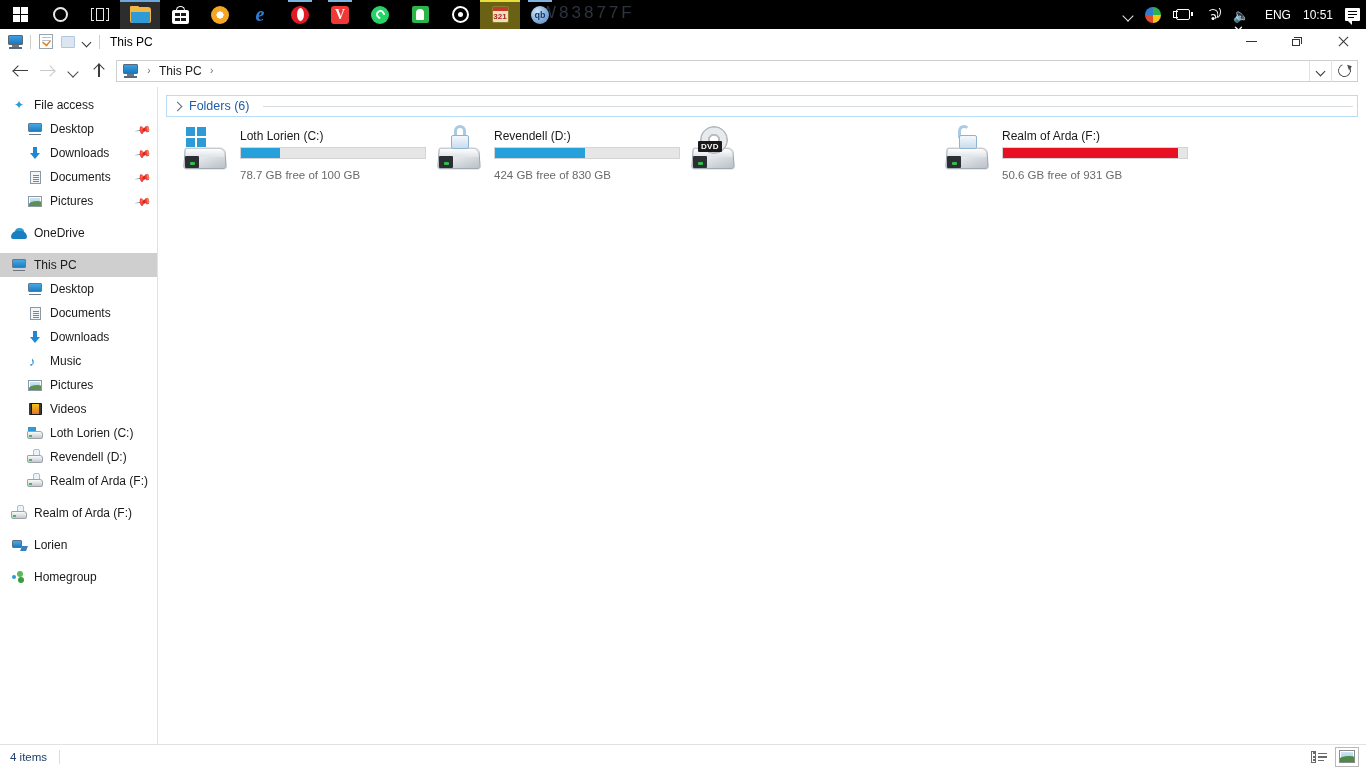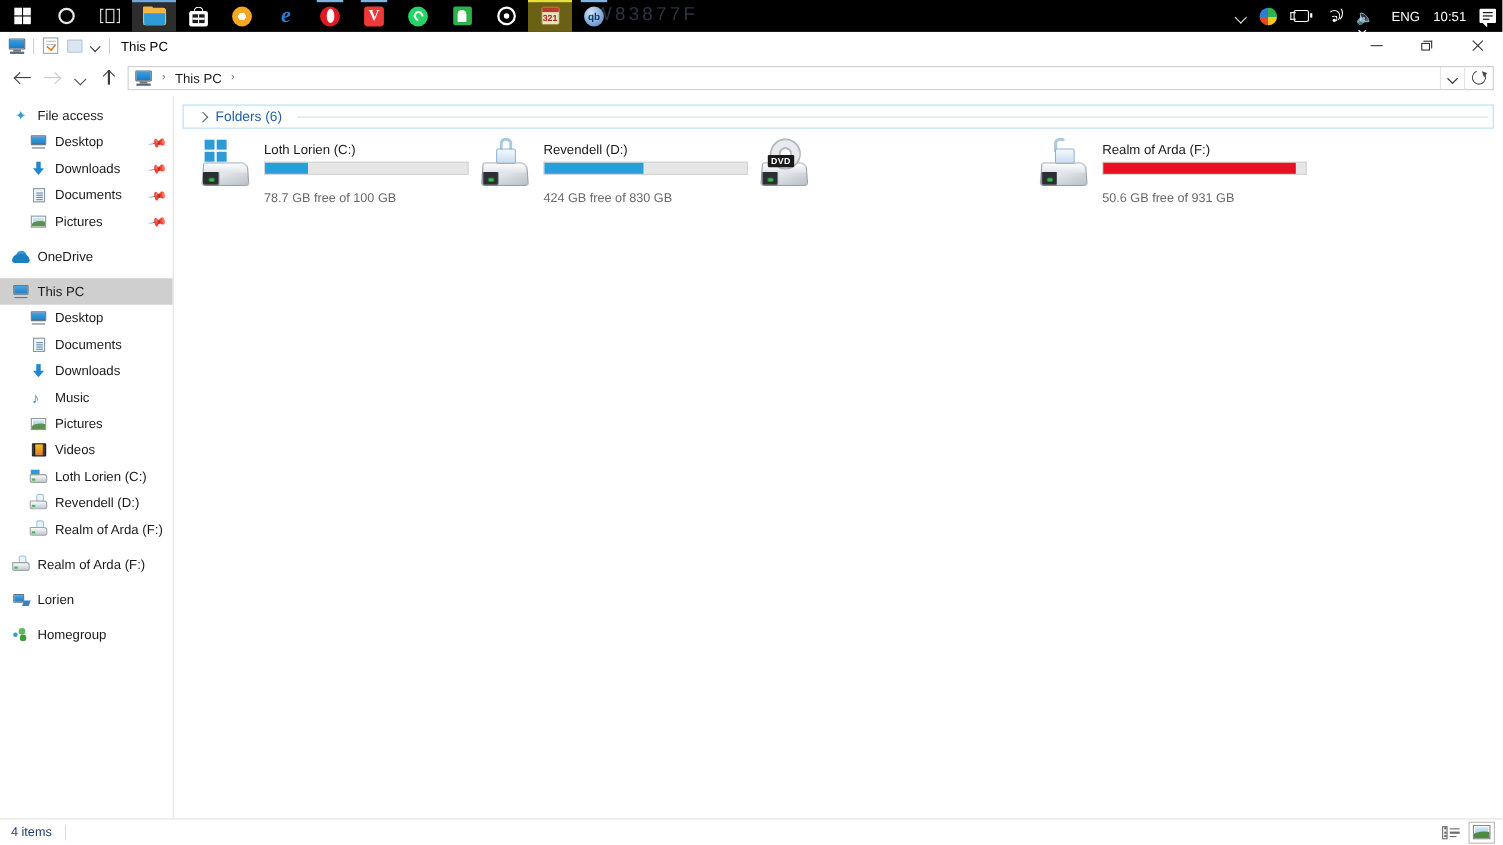--- a/index.html
+++ b/index.html
@@ -321,40 +321,40 @@
      transform: skewX(-20deg);}
   .ic-home { width: 15px; height: 12px; position: relative; }
   .ic-home i.d1,.ic-home i.d2,.ic-home i.d3 { position:absolute; border-radius:50%;}
   .ic-home i.d1 { left:0; top:4px; width:4px; height:4px; background:#2e9ad6;}
   .ic-home i.d2 { left:5px; top:0px; width:6px; height:6px; background:#5cb85c;}
   .ic-home i.d3 { left:6px; top:6px; width:6px; height:6px; background:#3a9c3a;}
 
   
   #content { flex: 1; background: #ffffff; padding: 8px 8px 0 8px; overflow: hidden; }
   .group-head { display: flex; align-items: center; height: 22px; gap: 6px;
-    padding-left: 11px; margin-bottom: 2px; }
+    padding-left: 4px; margin-bottom: 2px; }
   .group-head.selected { border: 1px solid #b8dcf5; background: #ffffff; }
   .gchev { width: 12px; height: 12px; position: relative; flex: 0 0 12px; }
   .gchev.right::before { content:""; position:absolute; left:3px; top:2.5px; width:6px; height:6px;
     border-right: 1.4px solid #5b6a78; border-top: 1.4px solid #5b6a78; transform: rotate(45deg);}
   .gchev.down::before { content:""; position:absolute; left:2px; top:3px; width:6px; height:6px;
     border-right: 1.4px solid #5b6a78; border-bottom: 1.4px solid #5b6a78; transform: rotate(45deg);}
   .gtitle { font-size: 12.5px; color: #1f5fa8; white-space: nowrap; }
   .gline { flex: 1; height: 1px; background: #d8dde2; margin-left: 8px; margin-right: 4px; }
 
   .drives { display: flex; padding-left: 16px; padding-top: 8px; }
   .drive { width: 254px; display: flex; gap: 8px; }
   .drive-icon { width: 50px; height: 44px; position: relative; flex: 0 0 50px; }
   .drive-info { flex: 1; padding-top: 2px; }
   .drive-name { font-size: 12px; color: #1a1a1a; margin-bottom: 4px; }
   .bar { width: 186px; height: 12px; background: #e6e6e6; border: 1px solid #d4d4d4; }
   .bar i { display: block; height: 100%; }
   .bar i.blue { background: #26a0da; }
   .bar i.red { background: #e81123; }
-  .drive-free { font-size: 11.5px; color: #6a6a6a; margin-top: 16px; }
+  .drive-free { font-size: 11.5px; color: #6a6a6a; margin-top: 10px; }
 
   
   .hdbig { position: absolute; left: 2px; bottom: 2px; width: 42px; height: 22px;
     background: linear-gradient(160deg,#ffffff 0%,#e9ecef 40%,#b9c0c7 100%);
     border: 1px solid #9aa3ab; border-radius: 2px 6px 3px 3px;
     transform: perspective(60px) rotateX(12deg); }
   .hdbig::before { content:""; position:absolute; left:0; top:0; right:0; height:9px;
     background: linear-gradient(#ffffff,#dfe3e7); border-radius: 2px 6px 0 0;}
   .hdled { position: absolute; left: 8px; bottom: 6px; width: 5px; height: 3px;
     background: #2fc04a; border-radius: 1px; z-index: 3; }

